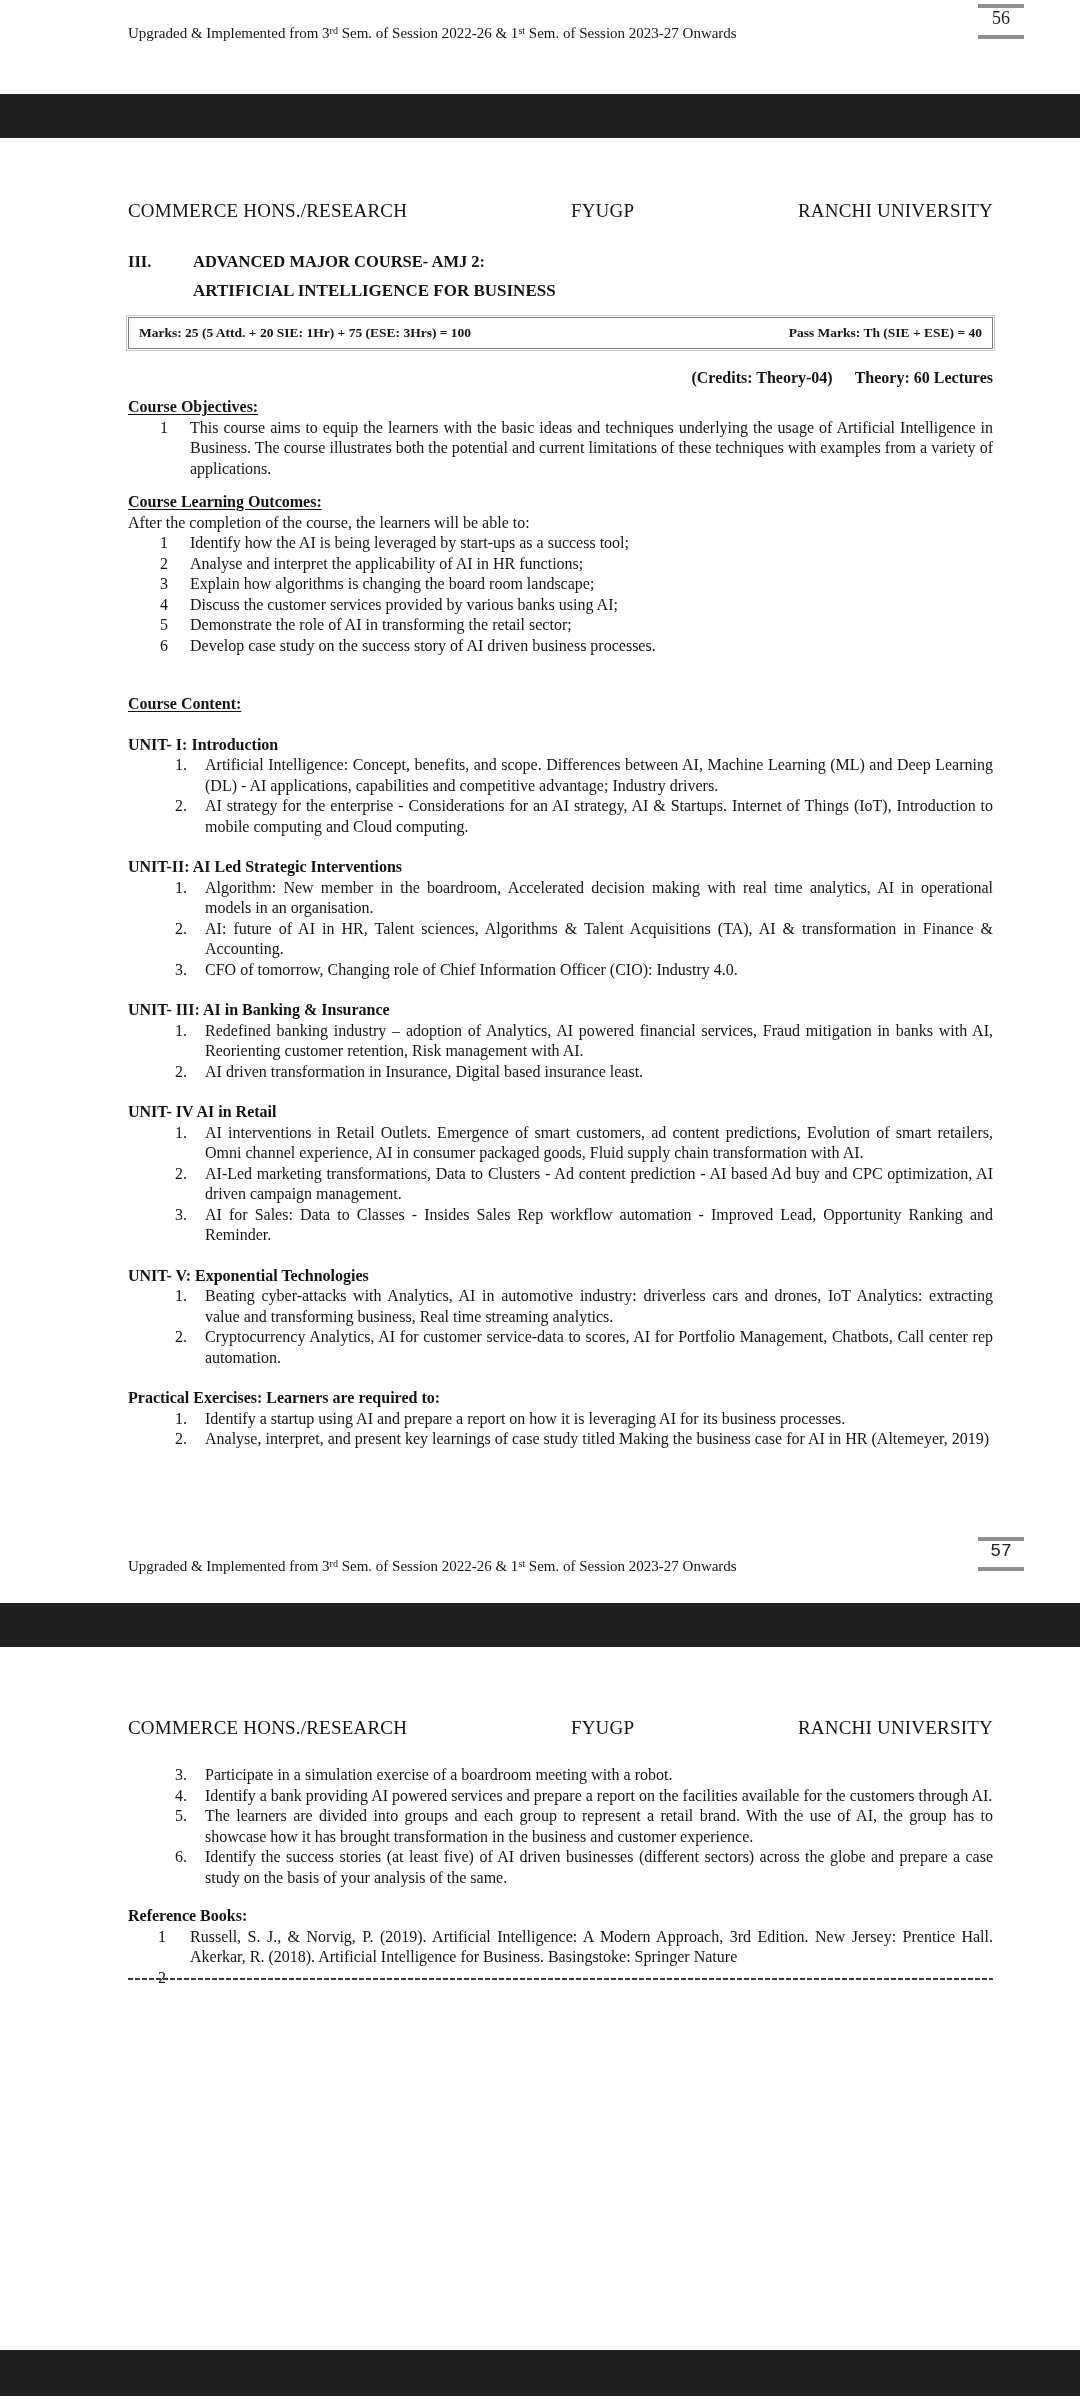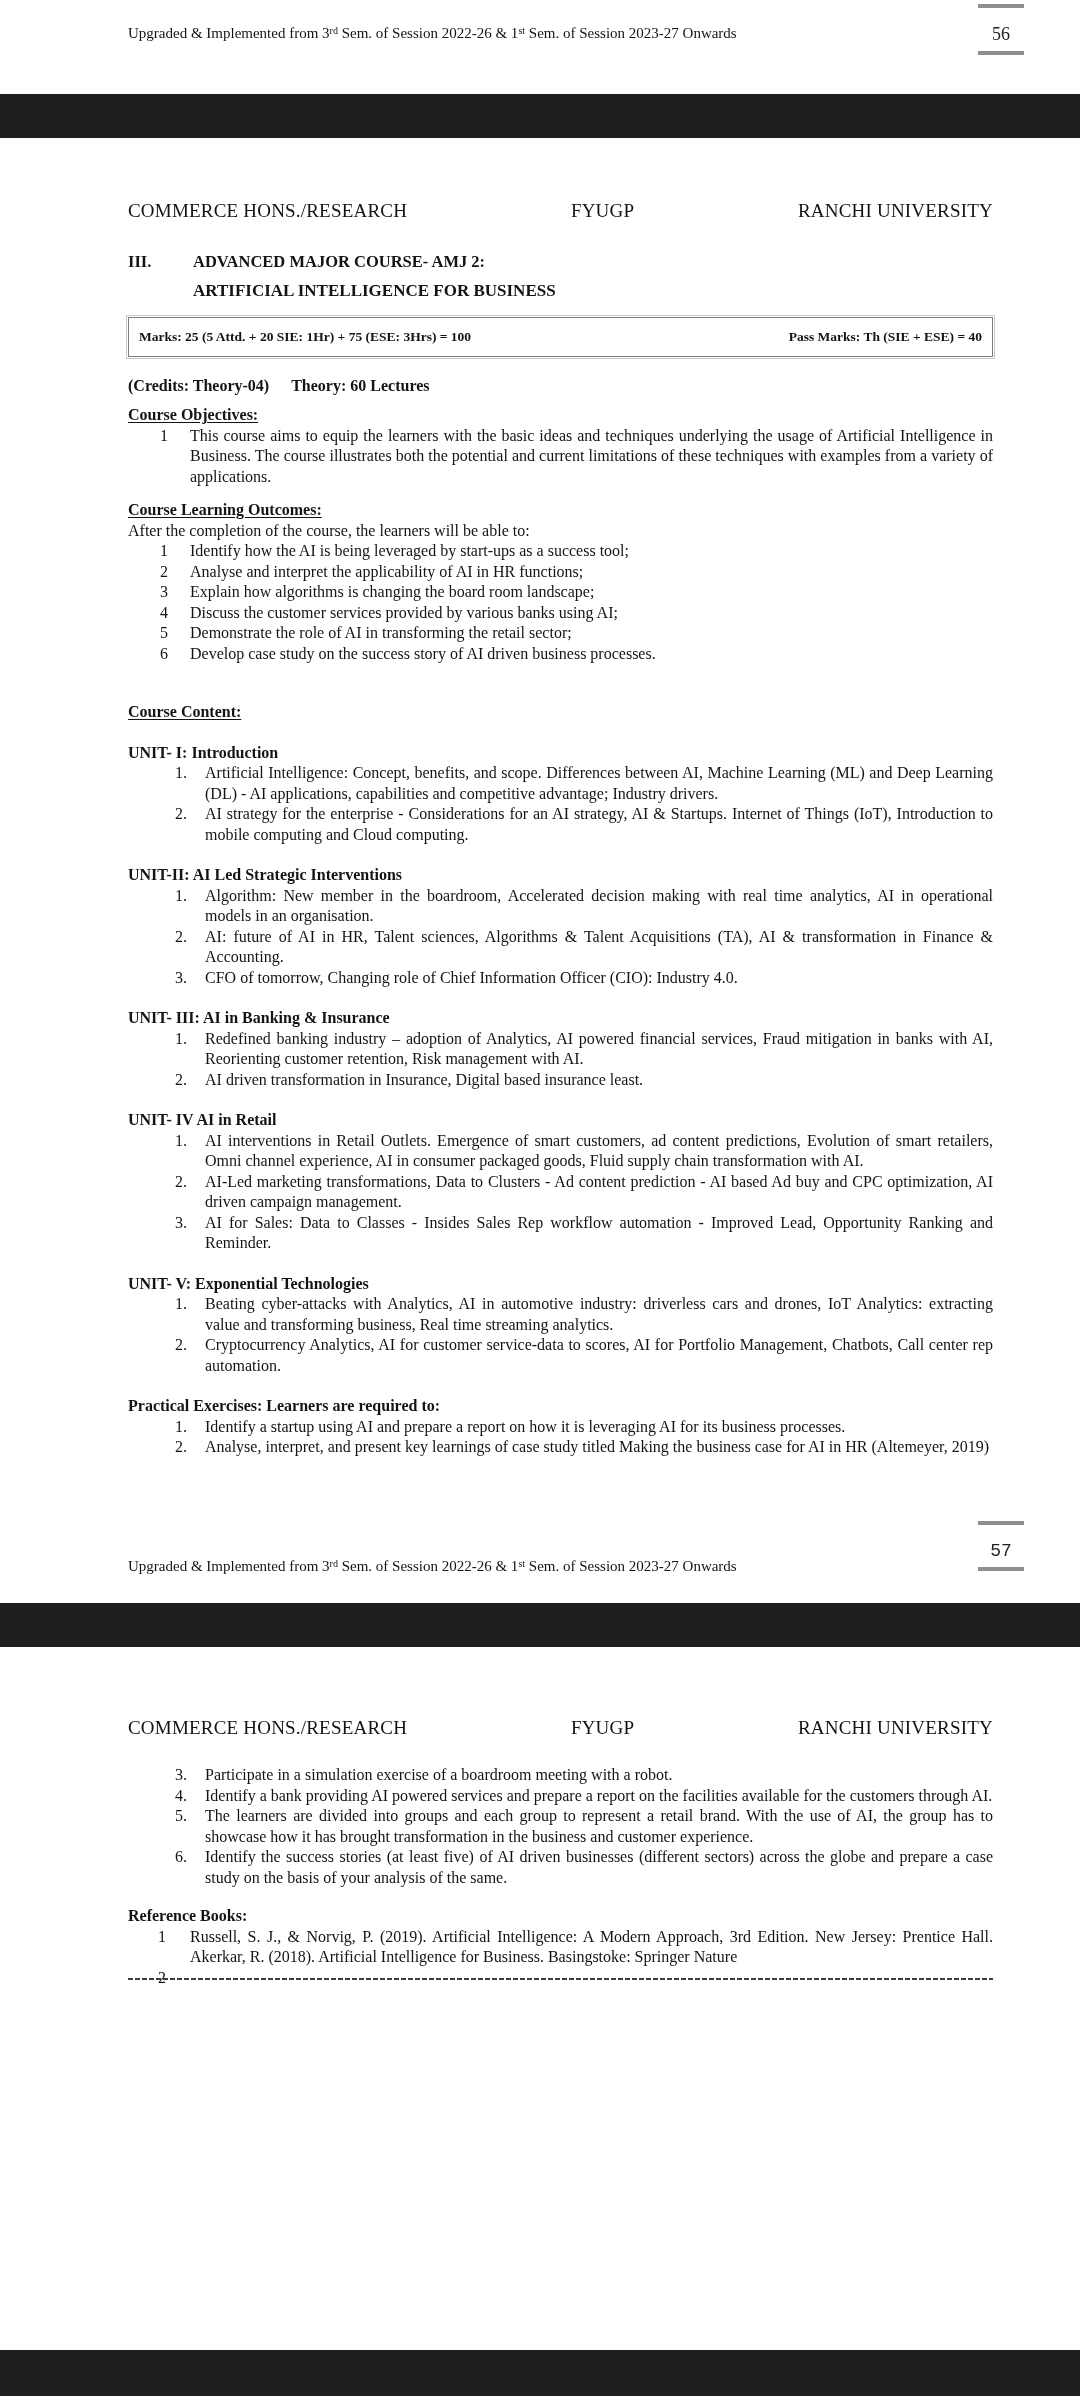--- a/index.html
+++ b/index.html
@@ -12,21 +12,21 @@
   .sep{height:44px;background:#1f1f1f;}
   .sep.bottom{height:46px;}
 
   
   .tophead{height:94px;position:relative;background:#fff;}
   .note{position:absolute;left:128px;top:10px;font-size:15px;white-space:nowrap;}
   .sup{font-size:10px;vertical-align:4px;}
   .pnum{
     position:absolute;right:56px;width:46px;text-align:center;
     border-top:4px solid #8f8f8f;border-bottom:4px solid #8f8f8f;
-    padding:16px 0 6px 0;font-size:18px;color:#222;background:#fff;
+    padding:0 0 6px 0;font-size:18px;color:#222;background:#fff;
   }
   .pnum.top{top:4px;}
   .pnum.foot{bottom:32px;font-family:Liberation Mono, monospace;}
 
   
   .pagebody{
     background:#fff;position:relative;overflow:hidden;
     padding:0 87px 0 128px;box-sizing:border-box;
   }
   .p56{height:1465px;display:flex;flex-direction:column;}
@@ -35,25 +35,25 @@
 
   .inst{display:flex;justify-content:space-between;font-size:19px;letter-spacing:.2px;}
   .p56 .inst{margin-top:62px;}
   .p57 .inst{margin-top:70px;}
 
   .courseline{margin-top:30px;font-weight:bold;font-size:16.5px;display:flex;align-items:center;}
   .courseline .rno{width:65px;flex:0 0 65px;}
   .coursetitle{margin-top:9px;padding-left:65px;font-weight:bold;font-size:17px;}
 
   .marksbox{
-    margin-top:16px;height:40px;border:1px solid #7e7e7e;outline:1px solid #c9c9c9;outline-offset:1px;
+    margin-top:16px;height:32px;border:1px solid #7e7e7e;outline:1px solid #c9c9c9;outline-offset:1px;
     display:flex;align-items:center;justify-content:space-between;
     padding:0 10px;box-sizing:border-box;font-weight:bold;font-size:13.5px;
   }
-  .creditsrow{margin-top:20px;text-align:left;font-size:16px;font-weight:bold;}
+  .creditsrow{margin-top:20px;text-align:right;font-size:16px;font-weight:bold;}
   .creditsrow .theory{margin-left:18px;}
 
   .copy{font-size:16px;line-height:20.5px;}
   .uh{font-weight:bold;text-decoration:underline;text-underline-offset:2px;font-size:16px;line-height:20.5px;}
   .mt-obj{margin-top:10px;}
   .mt-out{margin-top:13px;}
   .mt-cc{margin-top:38px;text-decoration:underline;}
 
   .hang{position:relative;padding-left:62px;}
   .hang .n{position:absolute;left:32px;top:0;}

